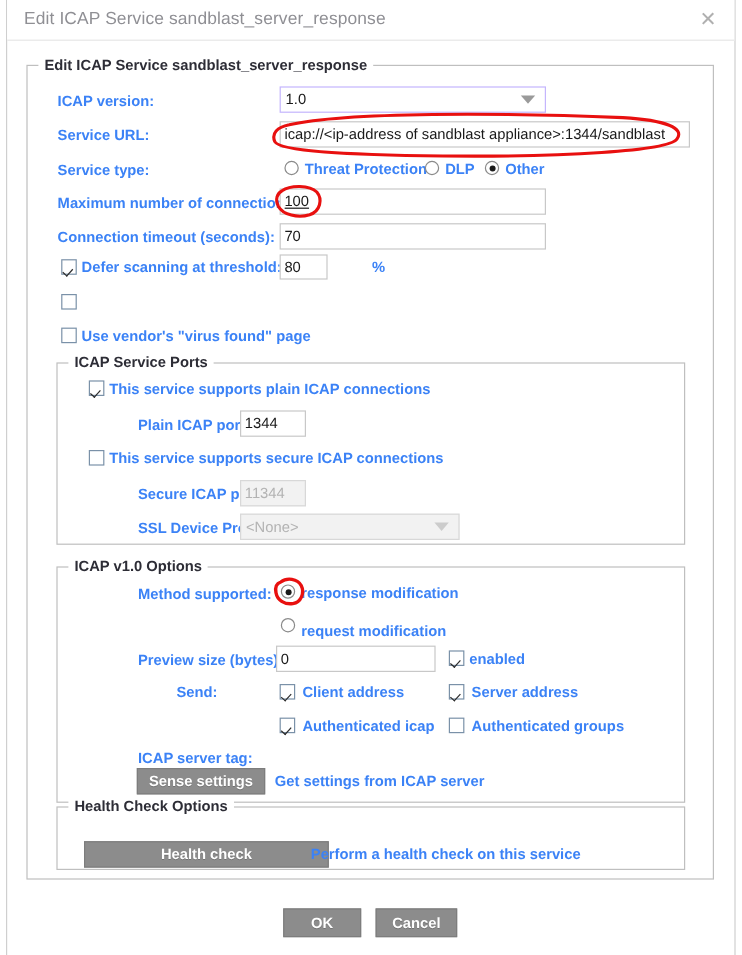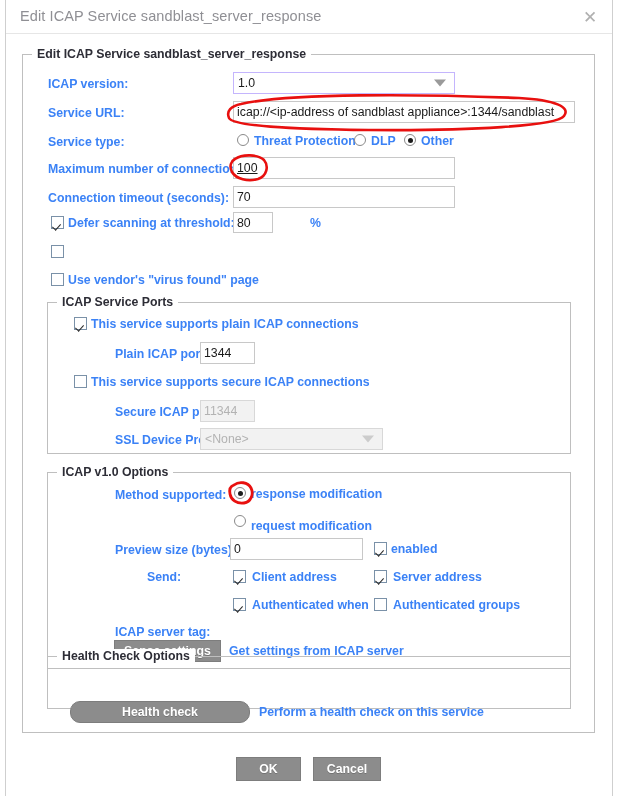--- a/index.html
+++ b/index.html
@@ -210,32 +210,32 @@
   <div class="cb checked" style="left:374px;top:542px;"></div>
   <div class="lbl" style="left:391px;top:542px;">enabled</div>
 
   <div class="lbl" style="left:115px;top:570px;margin-left:32px;">Send:</div>
   <div class="cb checked" style="left:233px;top:570px;"></div>
   <div class="lbl" style="left:252px;top:570px;">Client address</div>
   <div class="cb checked" style="left:374px;top:570px;"></div>
   <div class="lbl" style="left:393px;top:570px;">Server address</div>
 
   <div class="cb checked" style="left:233px;top:598px;"></div>
-  <div class="lbl" style="left:252px;top:598px;">Authenticated when</div>
+  <div class="lbl" style="left:252px;top:598px;">Authenticated icap</div>
   <div class="cb" style="left:374px;top:598px;"></div>
   <div class="lbl" style="left:393px;top:598px;">Authenticated groups</div>
 
   <div class="lbl" style="left:115px;top:625px;">ICAP server tag:</div>
   <div class="gbtn" style="left:114px;top:640px;width:107px;height:22px;">Sense settings</div>
   <div class="lbl" style="left:229px;top:644px;">Get settings from ICAP server</div>
 
-  <div class="group" style="left:47px;top:656px;width:524px;height:53px;">
+  <div class="group" style="left:47px;top:672px;width:524px;height:53px;">
     <div class="legend">Health Check Options</div>
   </div>
-  <div class="gbtn" style="left:70px;top:701px;width:180px;height:22px;border-radius:10px;">Health check</div>
+  <div class="gbtn" style="left:70px;top:701px;width:204px;height:22px;">Health check</div>
   <div class="lbl" style="left:259px;top:705px;">Perform a health check on this service</div>
 
   <div class="gbtn" style="left:236px;top:757px;width:65px;height:24px;">OK</div>
   <div class="gbtn" style="left:313px;top:757px;width:68px;height:24px;">Cancel</div>
 
   <div class="annot" style="left:219px;top:93px;">
     <svg width="360" height="42" viewBox="0 0 360 42">
       <path d="M22 11 C 70 0, 200 1, 300 5 C 336 7, 352 14, 345 23 C 338 33, 250 38, 150 37 C 70 36, 14 33, 10 25 C 7 18, 12 13, 22 11 Z" fill="none" stroke="#e8100f" stroke-width="2.6" stroke-linecap="round"></path>
     </svg>
   </div>

